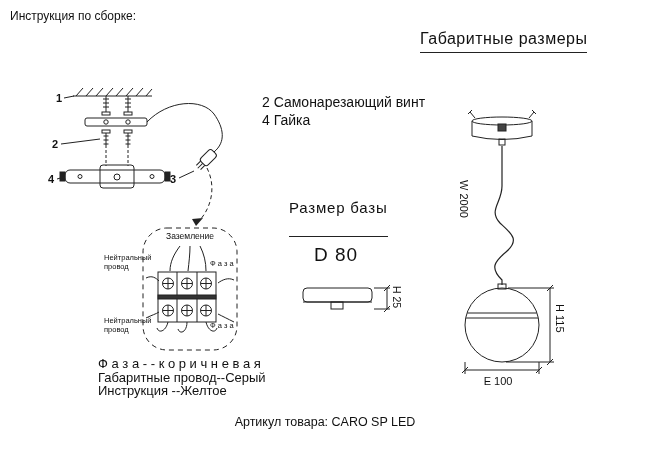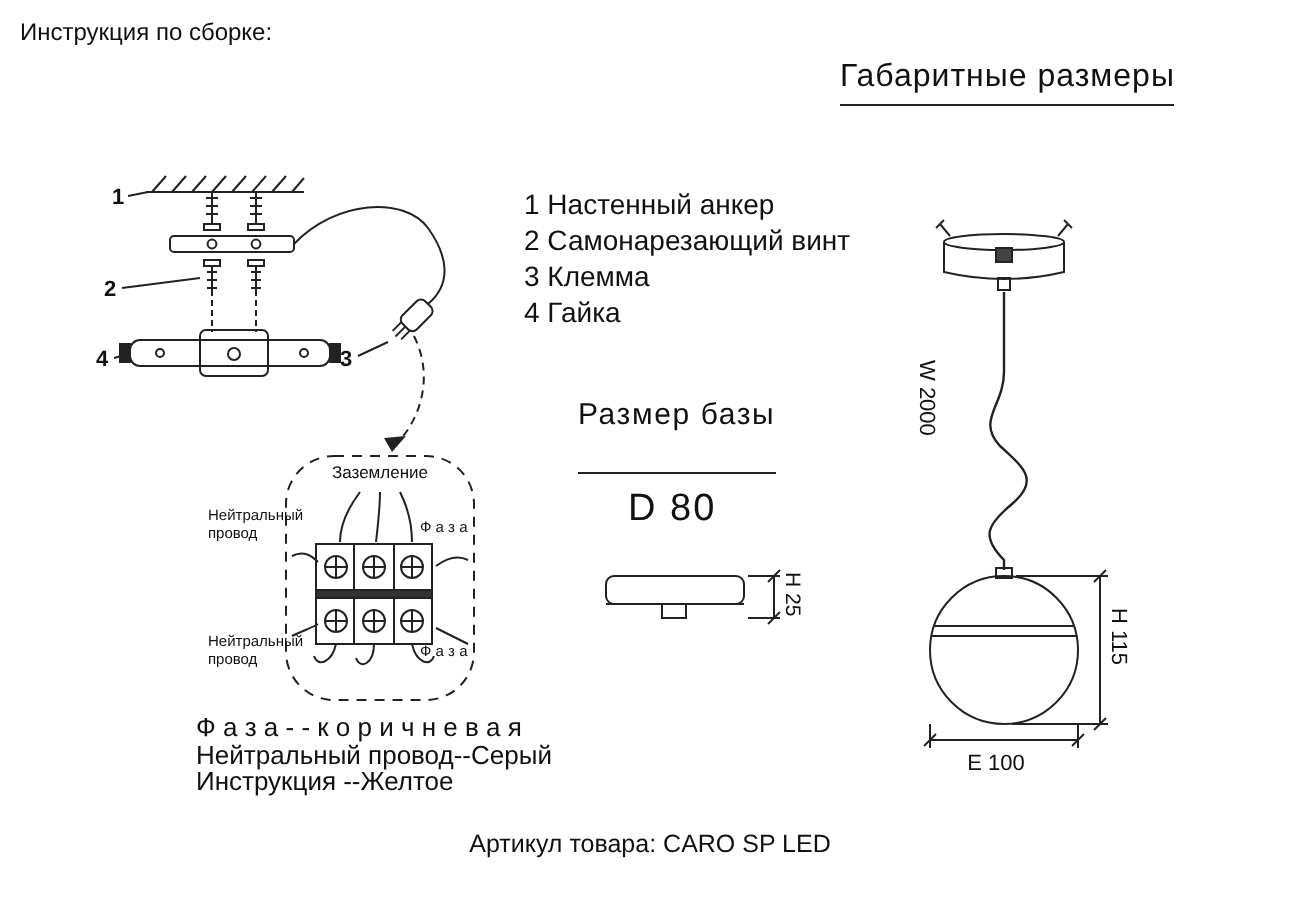--- a/index.html
+++ b/index.html
@@ -22,23 +22,21 @@
 </head>
 <body>
 
 <div class="page">
 
   <div class="abs dim-heading">Габаритные размеры</div>
 
   <div class="abs title">Инструкция по сборке:</div>
 
   <div class="abs parts-list">
-    <div>1 Настенный анкер</div>
     <div>2 Самонарезающий винт</div>
-    <div>3 Клемма</div>
     <div>4 Гайка</div>
   </div>
 
   <div class="abs base-heading">Размер базы</div>
   <div class="abs base-d">D 80</div>
 
   <svg style="left:40px;top:82px" width="225" height="325" viewBox="0 0 225 325">
     <defs>
       <g id="term" stroke="#222" fill="none" stroke-width="1">
         <circle cx="0" cy="0" r="5.5"></circle>
@@ -169,21 +167,21 @@
     <text x="64" y="178" font-size="7.5">Нейтральный</text>
     <text x="64" y="187" font-size="7.5">провод</text>
     <text x="170" y="184" font-size="7.5">Ф а з а</text>
     <text x="64" y="241" font-size="7.5">Нейтральный</text>
     <text x="64" y="250" font-size="7.5">провод</text>
     <text x="170" y="246" font-size="7.5">Ф а з а</text>
   </svg>
 
   <div class="abs legend">
     <div>Ф а з а - - к о р и ч н е в а я</div>
-    <div>Нейтральный провод--Серый</div>
+    <div>Габаритные провод--Серый</div>
     <div>Инструкция --Желтое</div>
   </div>
 
   <svg style="left:298px;top:280px" width="115" height="45" viewBox="0 0 115 45">
     <g stroke="#222" stroke-width="1" fill="none">
       <rect x="5" y="8" width="69" height="14" rx="4"></rect>
       <line x1="5" y1="22" x2="74" y2="22"></line>
       <rect x="33" y="22" width="12" height="7"></rect>
       <g>
         <line x1="76" y1="8" x2="92" y2="8"></line>

